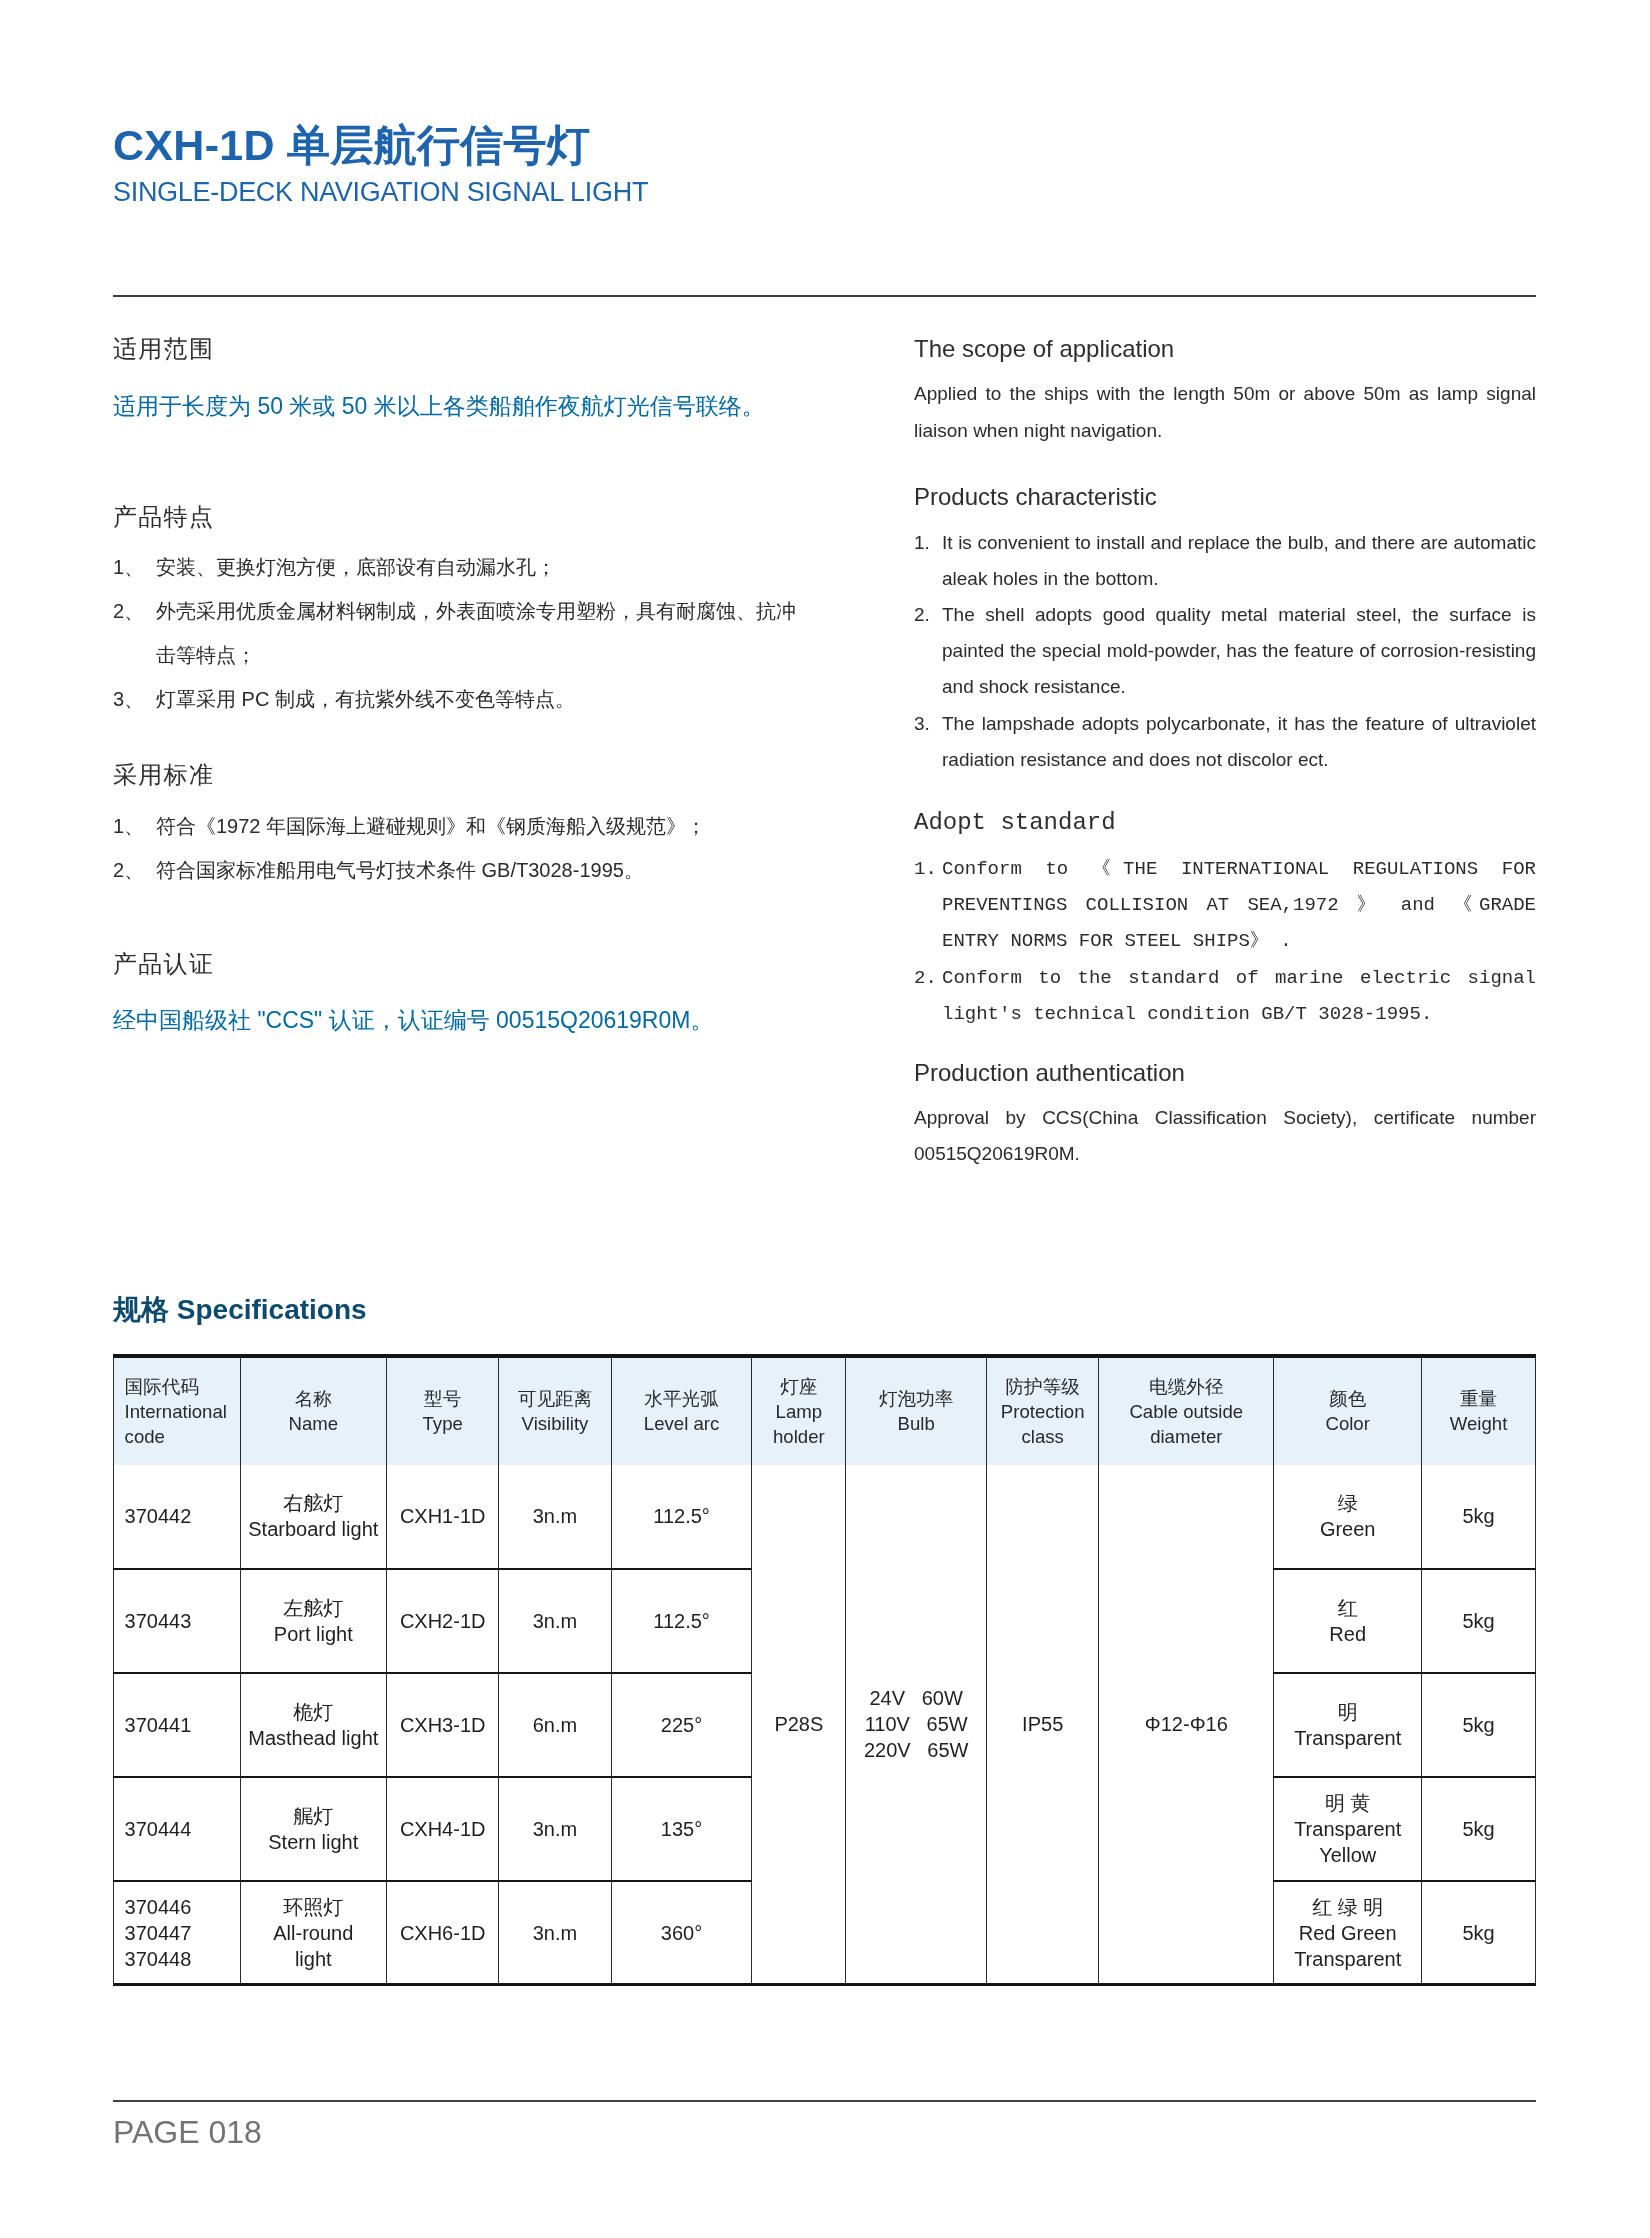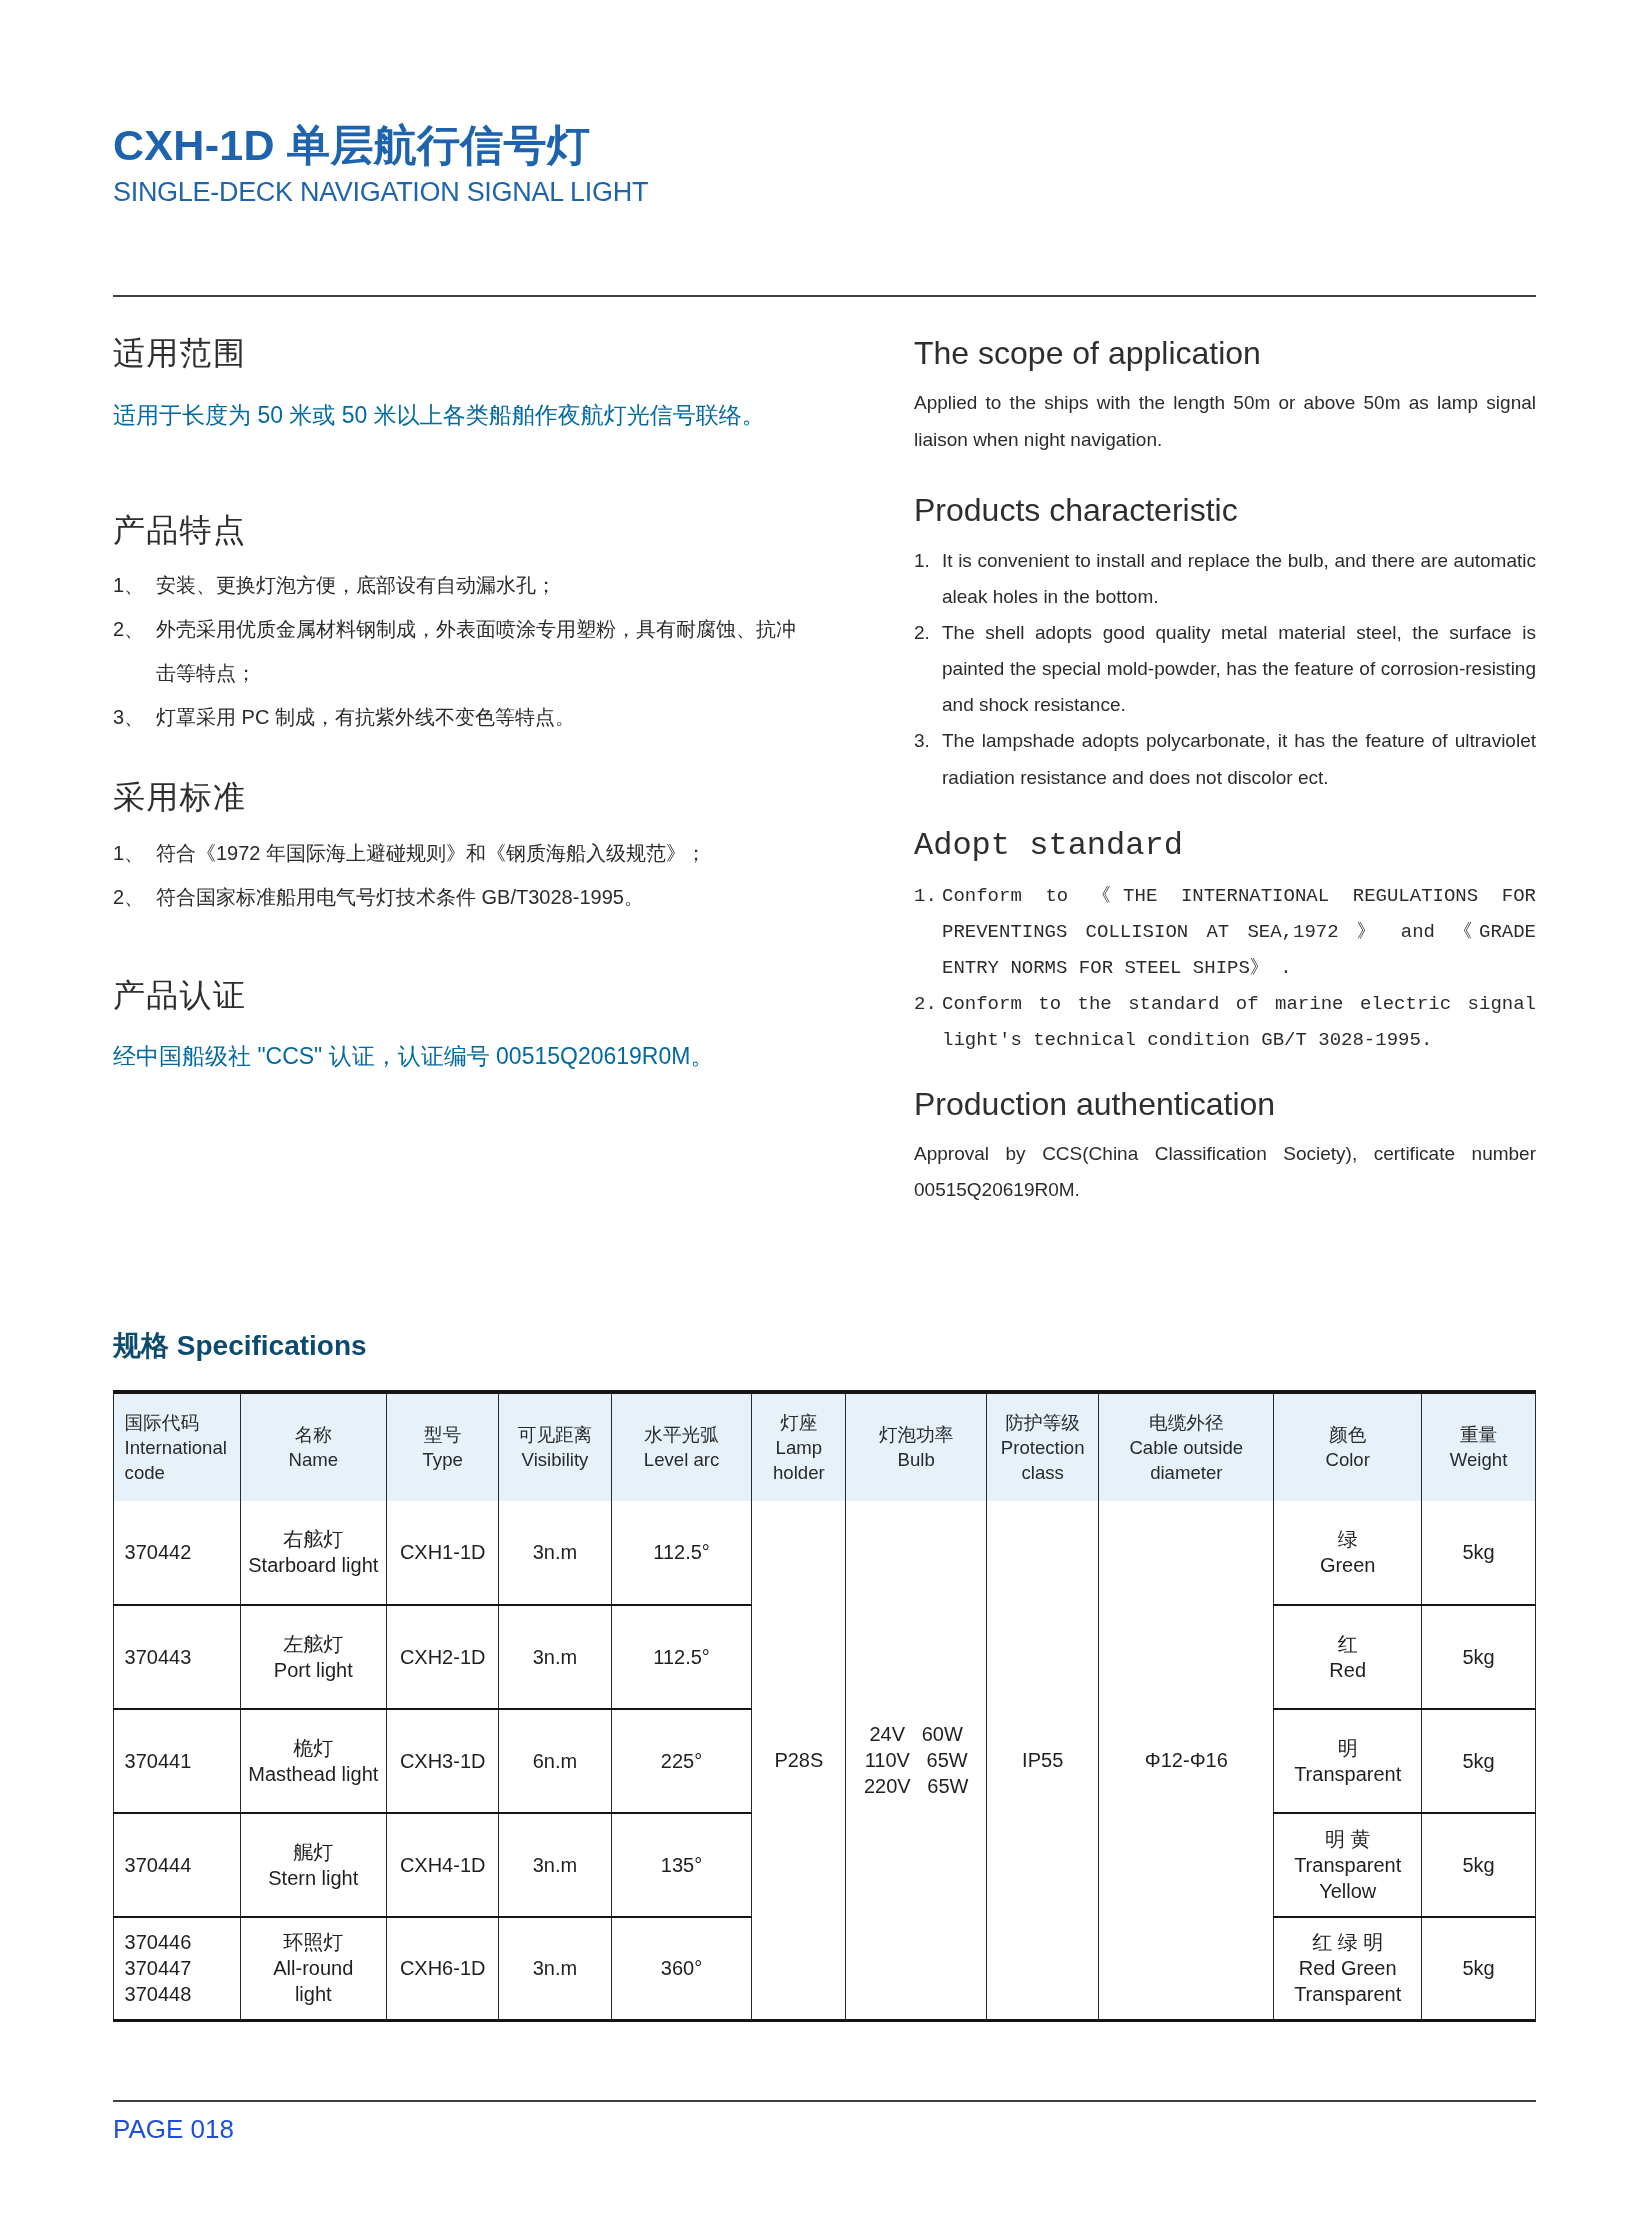--- a/index.html
+++ b/index.html
@@ -43,21 +43,21 @@
   
   .columns {
     margin-top: 39px;
     display: grid;
     grid-template-columns: 685px 622px;
     column-gap: 116px;
     align-items: start;
   }
   .section-heading {
     margin: 0;
-    font-size: 32px;
+    font-size: 24px;
     line-height: 1.12;
     font-weight: 400;
     color: #2e2e2e;
   }
   .cn .section-heading { letter-spacing: 1.3px; }
 
   .cn .body-text {
     margin: 22.6px 0 0 0;
     font-size: 23px;
     line-height: 1.75;
@@ -134,22 +134,22 @@
 
   
   .doc-footer {
     position: absolute;
     left: 113px; right: 114px;
     top: 2100px;
   }
   .doc-footer .rule { margin: 0; border-top: 2.7px solid #3f3f3f; }
   .footer-text {
     margin-top: 12px;
-    font-size: 26px;
-    color: #1d4ed8;
+    font-size: 32px;
+    color: #737373;
   }
 </style>
 </head>
 <body>
 
 <div class="page">
   <div class="content">
 
     <header class="doc-header">
       <h1 class="doc-title">CXH-1D 单层航行信号灯</h1>

